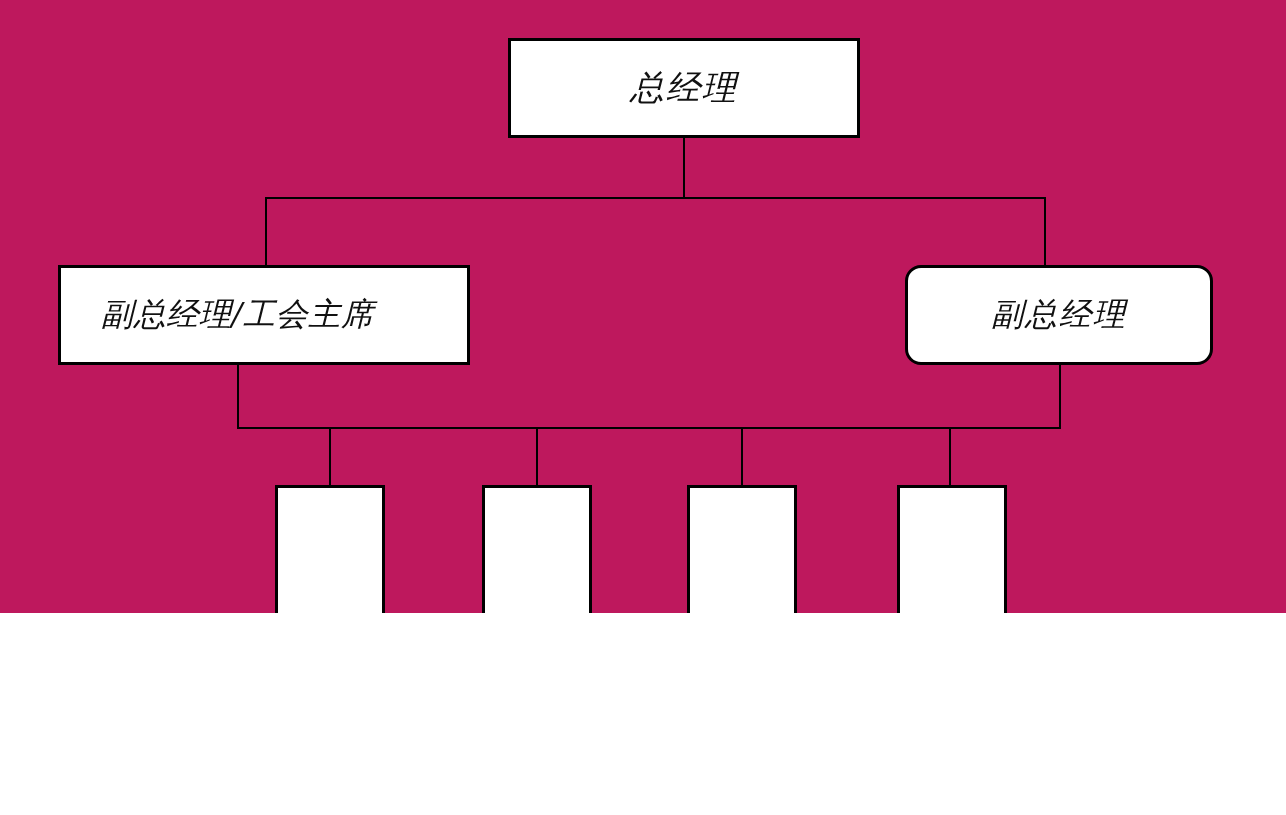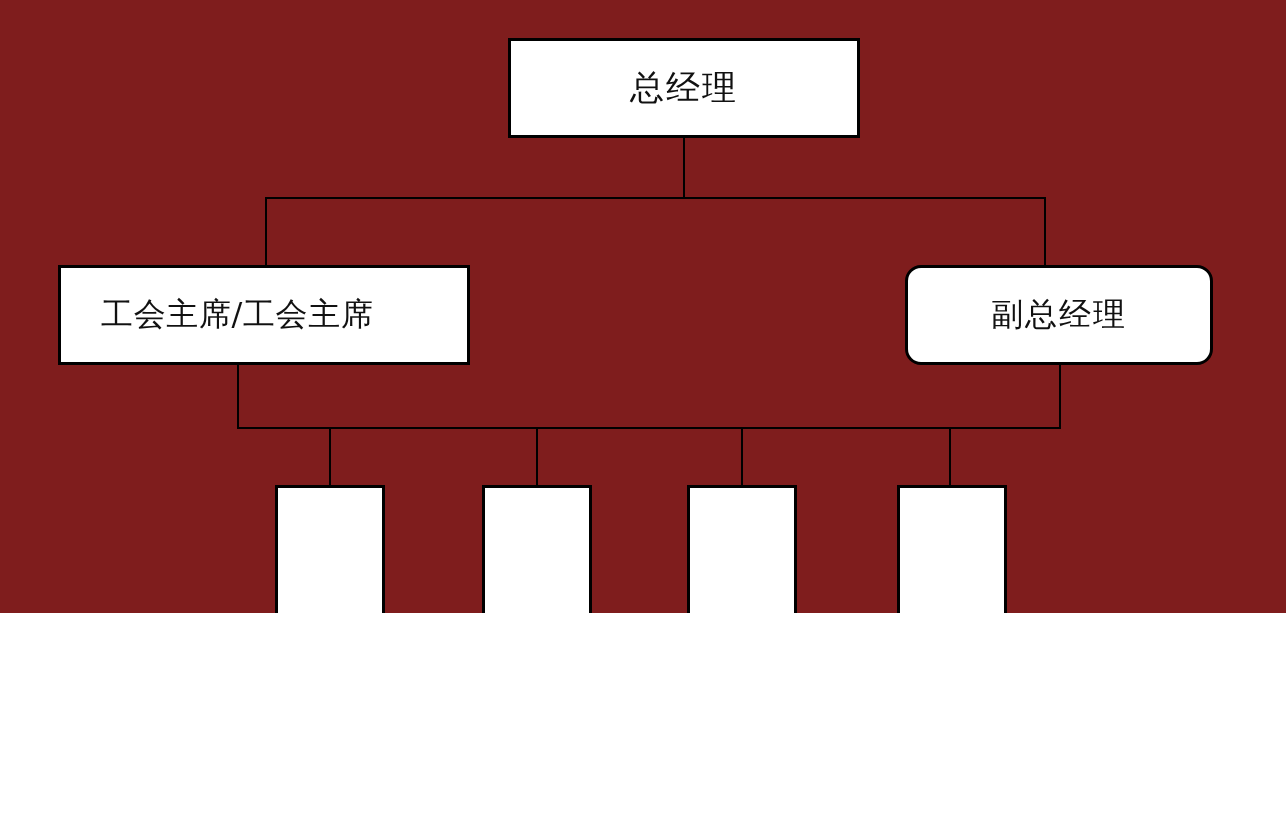--- a/index.html
+++ b/index.html
@@ -9,22 +9,23 @@
     background: #ffffff;
   }
   body {
     font-family: "DejaVu Serif", "Liberation Serif", serif;
     color: #000000;
   }
   #chart-canvas {
     position: relative;
     width: 1286px;
     height: 613px;
-    background: #7f1d1d;
+    background: #be185d;
     overflow: hidden;
+    font-style: italic;
   }
 
   
   .node {
     position: absolute;
     box-sizing: border-box;
     background: #ffffff;
     border: 3px solid #000000;
     display: flex;
     align-items: center;
@@ -134,21 +135,21 @@
   <div class="conn conn-v conn-dept-drop" id="conn-drop-dept-general"></div>
   <div class="conn conn-v conn-dept-drop" id="conn-drop-dept-finance"></div>
   <div class="conn conn-v conn-dept-drop" id="conn-drop-dept-property"></div>
   <div class="conn conn-v conn-dept-drop" id="conn-drop-dept-operations"></div>
 
   <div class="node" id="node-gm">
     <span class="node-label">总经理</span>
   </div>
 
   <div class="node" id="node-cfo">
-    <span class="node-label">工会主席/工会主席</span>
+    <span class="node-label">副总经理/工会主席</span>
   </div>
 
   <div class="node" id="node-deputy-gm">
     <span class="node-label">副总经理</span>
   </div>
 
   <div class="node node-dept" id="node-dept-general">
     <span class="node-label">综合部</span>
   </div>
 

